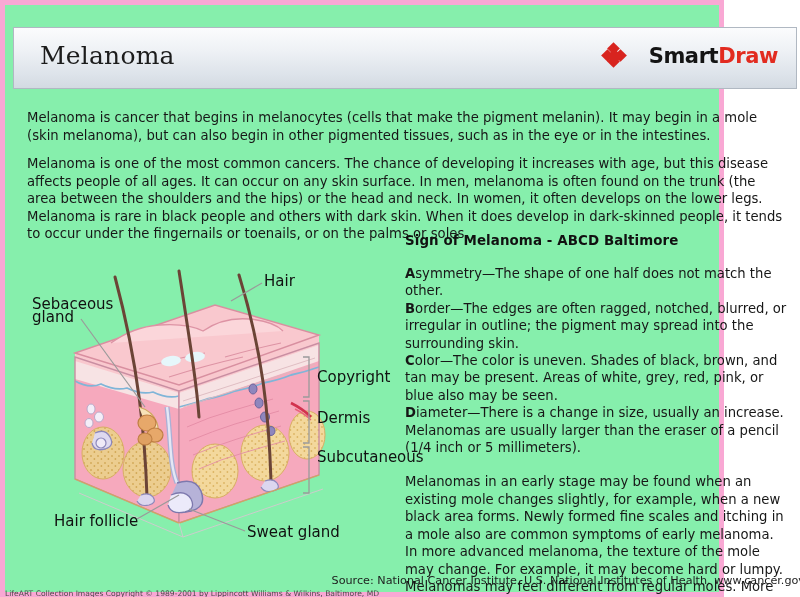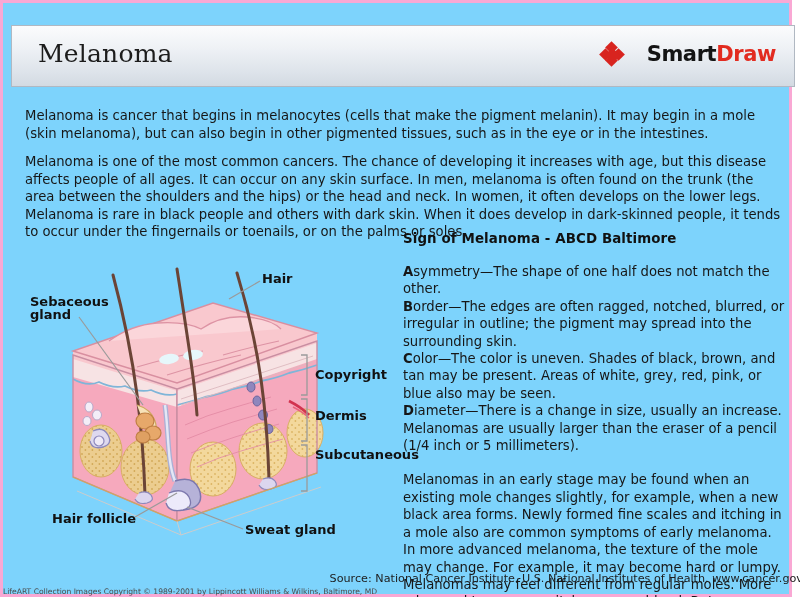--- a/index.html
+++ b/index.html
@@ -2,40 +2,40 @@
 <html><head>
 <meta charset="utf-8">
 <style>
   html,body{margin:0;padding:0;}
   body{
     width:800px;height:597px;overflow:hidden;
     background:#ffffff;
     font-family:"DejaVu Sans","Liberation Sans",sans-serif;
   }
   .page{
-    position:relative;width:792px;height:597px;
+    position:relative;width:724px;height:597px;
     box-sizing:border-box;
-    border:3px solid #f9a8d4;
-    background:#7dd3fc;
+    border:5px solid #f9a8d4;
+    background:#86efac;
   }
   
   .header{
     position:absolute;left:8px;top:22px;width:784px;height:62px;
     box-sizing:border-box;
     border:1px solid #b0b8c2;
     background:linear-gradient(to bottom,#fbfcfd 0%,#eef1f5 38%,#dde3ea 78%,#d3dae2 100%);
   }
   .header-title{
     position:absolute;left:26px;top:13px;
     font-family:"DejaVu Serif","Liberation Serif",serif;
     font-size:25px;color:#1c1c1c;letter-spacing:.2px;
   }
   .logo{
     position:absolute;right:18px;top:16px;
-    display:flex;align-items:center;gap:24px;
+    display:flex;gap:24px;
   }
   .logo-mark{position:relative;width:22px;height:22px;}
   .dm{position:absolute;background:#d8241f;width:9px;height:9px;transform:rotate(45deg);}
   .dm.c{left:6.5px;top:6.5px;width:11px;height:11px;}
   .dm.l{left:0px;top:6.5px;}
   .dm.r{left:13px;top:6.5px;}
   .dm.t{left:6.5px;top:0px;}
   .dm.b{left:6.5px;top:13px;}
   .logo-text{font-size:21px;font-weight:bold;letter-spacing:-.4px;}
   .logo-smart{color:#141414;}
@@ -56,21 +56,21 @@
     letter-spacing:.1px;
   }
   .abcd{margin-top:17px;font-size:13.2px;line-height:17.4px;color:#171717;}
   .abcd b{font-weight:bold;}
   .rpara{margin-top:17px;font-size:13.2px;line-height:17.4px;color:#171717;}
 
   
   .diagram{position:absolute;left:14px;top:252px;width:386px;height:296px;}
   .diagram svg{display:block;}
   .dlabel{
-    position:absolute;font-size:13px;font-weight:bold;color:#111;
+    position:absolute;font-size:15px;font-weight:normal;color:#111;
     line-height:12.6px;white-space:pre-line;
   }
   #lbl-hair{left:245px;top:18px;}
   #lbl-seb{left:13px;top:41px;}
   #lbl-epi{left:298px;top:114px;}
   #lbl-der{left:298px;top:155px;}
   #lbl-sub{left:298px;top:194px;}
   #lbl-foll{left:35px;top:258px;}
   #lbl-sweat{left:228px;top:269px;}
 

